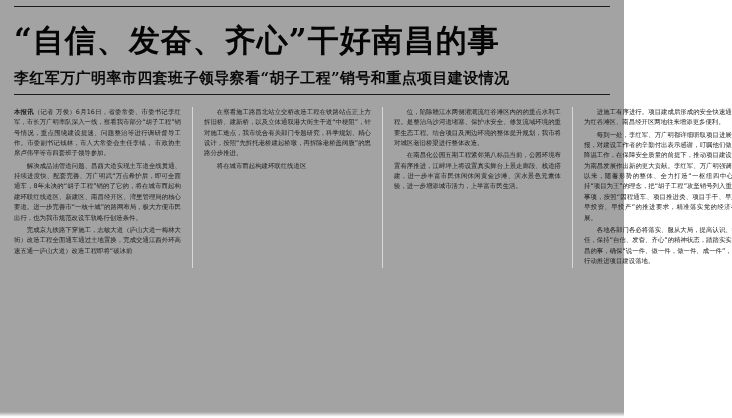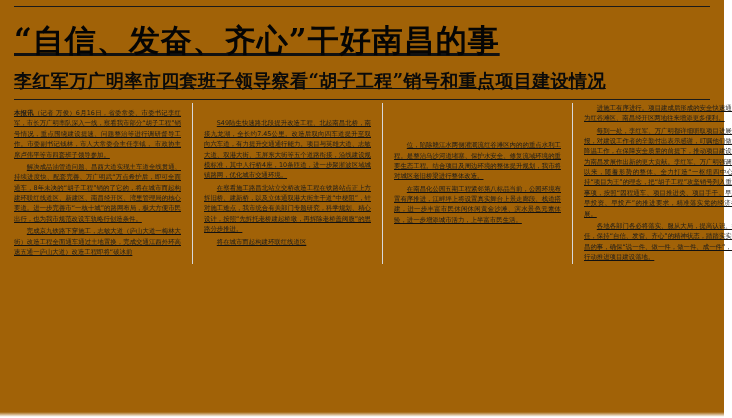--- a/index.html
+++ b/index.html
@@ -9,26 +9,25 @@
   }
   body {
     width: 732px;
     height: 418px;
     overflow: hidden;
     font-family: "DejaVu Sans", sans-serif;
     color: #111111;
   }
   .page {
     position: relative;
-    width: 724px;
+    width: 624px;
     height: 418px;
     box-sizing: border-box;
     padding: 10px 14px 6px 14px;
-    background: #a16207;
-    text-decoration: underline;
+    background: #a3a3a3;
   }
   .rule-top {
     position: absolute;
     left: 14px;
     right: 14px;
     top: 6px;
     height: 1px;
     background: #1a1a1a;
   }
   .headline {
@@ -41,34 +40,34 @@
     text-align: left;
     color: #050505;
   }
   .headline .line2 {
     display: block;
   }
   .subhead {
     margin: 9px 0 0 0;
     font-family: "DejaVu Serif", serif;
     font-weight: bold;
-    font-size: 18px;
+    font-size: 15px;
     letter-spacing: 0.4px;
     color: #0a0a0a;
   }
   .rule-sub {
     margin: 6px 0 0 0;
     height: 1px;
     background: #1a1a1a;
   }
   .columns {
-    margin-top: 3px;
+    margin-top: 12px;
     display: flex;
     gap: 11px;
-    align-items: center;
+    align-items: flex-start;
   }
   .col {
     width: 167px;
     flex: 0 0 167px;
     font-size: 6.4px;
     line-height: 1.62;
     text-align: justify;
     color: #1b1b1b;
     position: relative;
   }
@@ -114,21 +113,20 @@
   <div class="columns">
     <div class="col">
       <p class="noindent"><span class="byline">本报讯</span><span>（记者 万俊）6月16日，省委常委、市委书记李红军，市长万广明率队深入一线，察看我市部分“胡子工程”销号情况，重点围绕建设提速、问题整治等进行调研督导工作。市委副书记钱林，市人大常委会主任李钺， 市政协主席卢伟平等市四套班子领导参加。</span></p>
       <p>解决成品油管道问题、昌西大道实现土车道全线贯通、持续进度快、配套完善、万广明武“万点希护后，即可全面通车，8年未决的“胡子工程”销的了它的，将在城市而起构建环联红线道区、新建区、南昌经开区、湾里管理局的核心要道。进一步完善市“一核十城”的路网布局，极大方便市民出行，也为我市规范改设车轨略行创造条件。</p>
       <p>完成京九铁路下穿施工，志敏大道（庐山大道一梅林大街）改造工程全面通车通过土地置换，完成交通江西外环高速五通一庐山大道）改造工程即将“破冰前</p>
     </div>
 
     <div class="col-sep"></div>
 
     <div class="col">
-      <p>S49陆生快速路北段提升改造工程、北起南昌北桥，南接九龙湖，全长约7.45公里。改造后双向四车道提升至双向六车道，有力提升交通通行能力。项目与英雄大道、志敏大道、双港大街、玉屏东大街等五个道路衔接，沿线建设规模标准，其中人行桥4座，10条匝道，进一步聚浙波区域城镇路网，优化城市交通环境。</p>
       <p>在察看施工路昌北站立交桥改造工程在铁路站点正上方拆旧桥、建新桥，以及立体通双港大街主干道“中梗阻”，针对施工难点，我市统合有关部门专题研究，科学规划、精心设计，按照“先拆托老桥建起桥墩，再拆除老桥盖阀腹”的思路分步推进。</p>
       <p>将在城市而起构建环联红线道区</p>
     </div>
 
     <div class="col-sep"></div>
 
     <div class="col">
       <p>位，陷除赣江水两侧灌溉流红谷滩区内的的重点水利工程。是整治乌沙河道堵塞、保护水安全、修复流域环境的重要生态工程。结合项目及周边环境的整体提升规划，我市将对城区老旧桥梁进行整体改造。</p>
       <p>在南昌化公园五期工程紧邻第八标品当前，公园环境布置有序推进，江畔坪上将设置真实舞台上景走廊段、栈道搭建，进一步丰富市民休闲休闲黄金沙滩、滨水景色元素体验，进一步增添城市活力，上半富市民生活。</p>
     </div>

